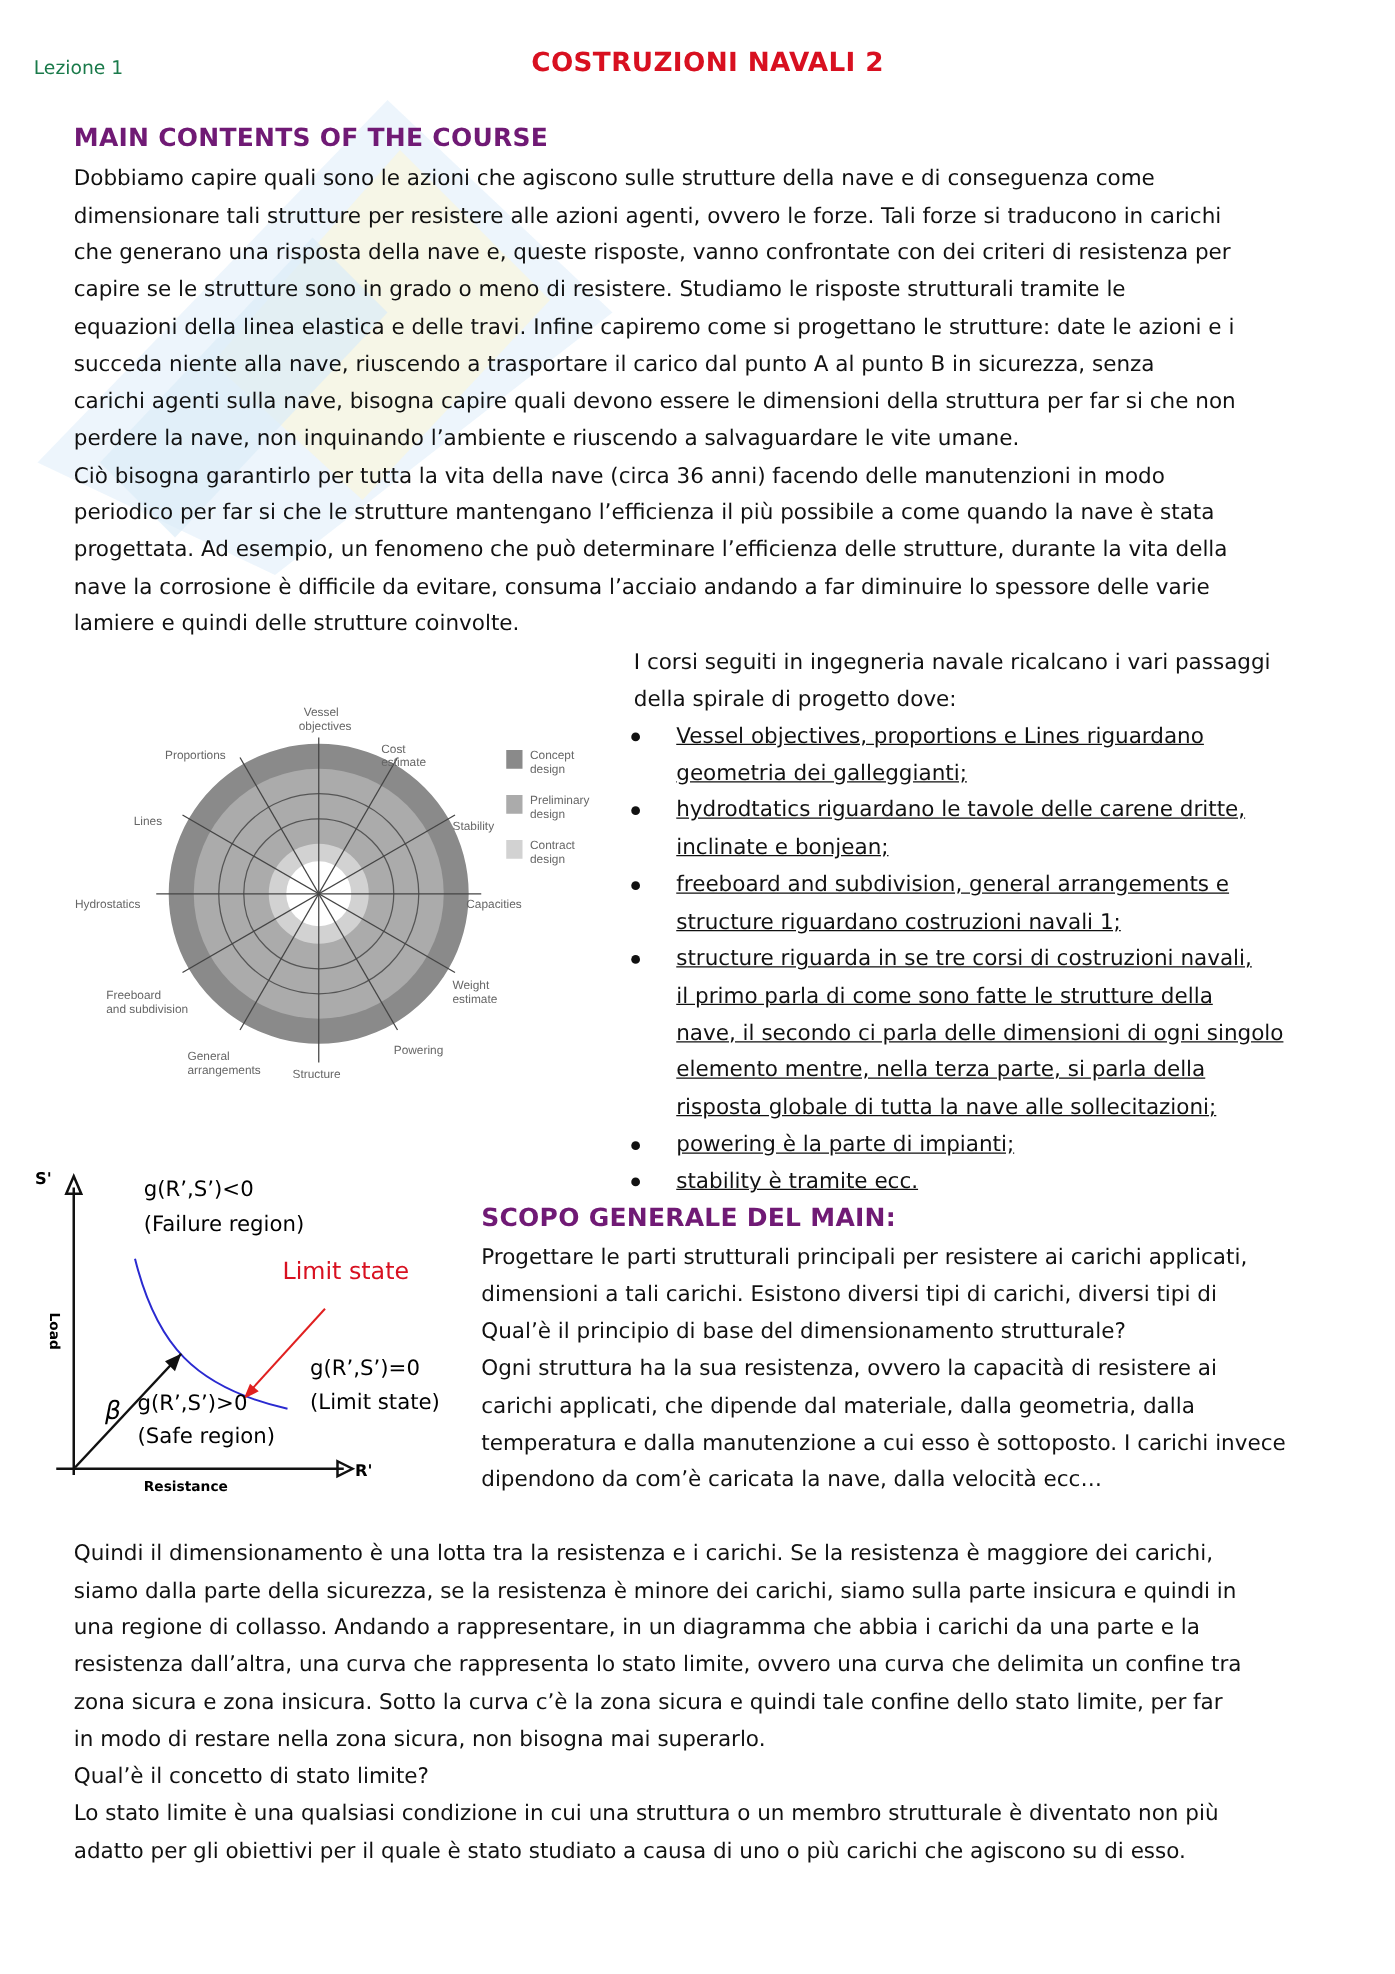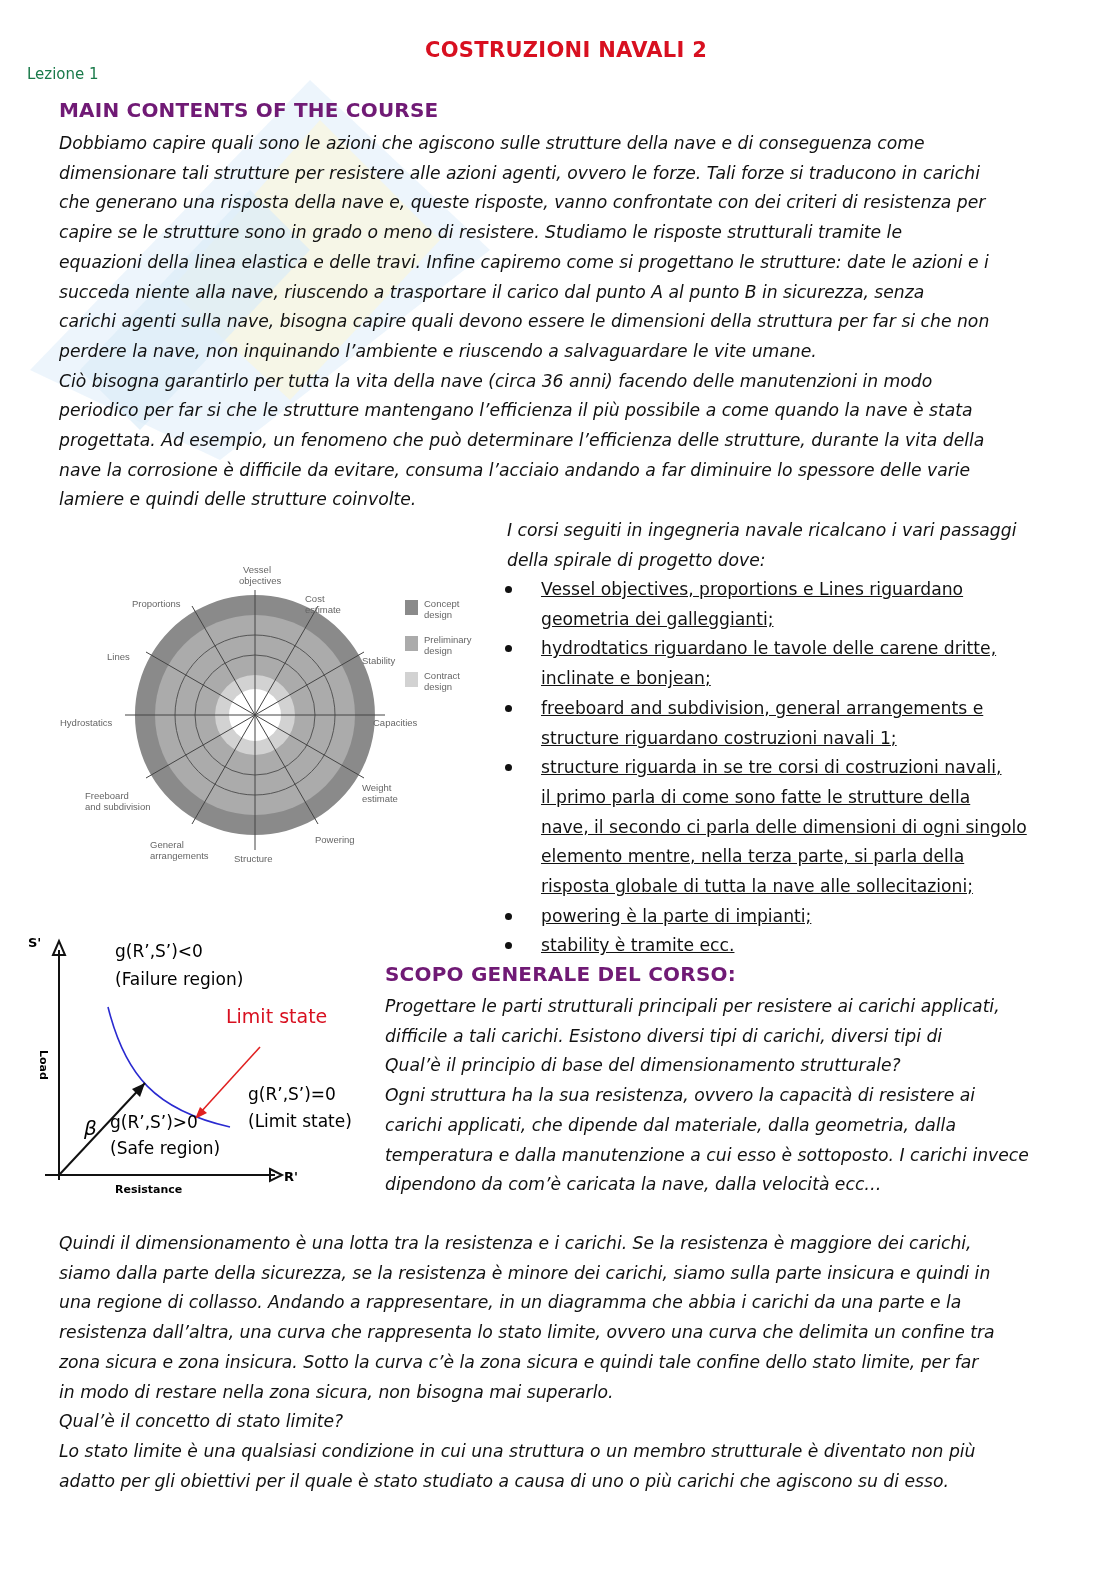--- a/index.html
+++ b/index.html
@@ -1,23 +1,23 @@
 <!DOCTYPE html>
 <html><head>
 <meta charset="utf-8">
 <style>
   html, body { margin: 0; padding: 0; background: #ffffff; }
   body { width: 1116px; height: 1579px; position: relative; overflow: hidden;
          font-family: "DejaVu Sans", sans-serif; color: #111; }
   .watermark { position: absolute; left: 20px; top: 40px; width: 480px; height: 420px; pointer-events: none; }
-  .lesson { position: absolute; left: 27px; top: 45px; font-size: 15px; color: #1a7a4a; margin-top: 20px; }
+  .lesson { position: absolute; left: 27px; top: 45px; font-size: 15px; color: #1a7a4a; }
   .title { position: absolute; left: 405px; top: 38px; font-size: 21px; font-weight: bold; color: #d81020; letter-spacing: 0.3px; margin-left: 20px; }
   .h-blue { font-size: 20px; font-weight: bold; color: #701a75; letter-spacing: 0.2px; }
   .h1 { position: absolute; left: 59px; top: 98px; }
-  .para { position: absolute; font-size: 17.2px; line-height: 29.7px; font-style: italic; }
+  .para { position: absolute; font-size: 17.2px; line-height: 29.7px; }
   .p-intro { left: 59px; top: 129px; width: 1010px; }
   .p-intro div, .p-bottom div, .p-right div, .p-scopo div { white-space: nowrap; }
   .p-right { left: 507px; top: 516px; width: 560px; }
   .bullets { position: absolute; left: 505px; top: 575px; width: 560px; font-size: 17.2px; line-height: 29.7px; margin: 0; padding: 0; list-style: none; text-decoration: underline; }
   .bullets li { position: relative; padding-left: 36px; }
   .bullets li .dot { position: absolute; left: 0; top: 11px; width: 7px; height: 7px; border-radius: 50%; background: #111; }
   .bullets li div { white-space: nowrap; }
   .h2 { position: absolute; left: 385px; top: 962px; }
   .p-scopo { left: 385px; top: 992px; width: 700px; }
   .p-bottom { left: 59px; top: 1229px; width: 1010px; }
@@ -161,24 +161,24 @@
   <polygon points="175,194 180,182 187,188" fill="#e02020"></polygon>
   <text x="95" y="32" font-size="17">g(R’,S’)&lt;0</text>
   <text x="95" y="60" font-size="17">(Failure region)</text>
   <text x="206" y="98" font-size="19" fill="#d81020">Limit state</text>
   <text x="228" y="175" font-size="17">g(R’,S’)=0</text>
   <text x="228" y="202" font-size="17">(Limit state)</text>
   <text x="90" y="203" font-size="17">g(R’,S’)&gt;0</text>
   <text x="90" y="229" font-size="17">(Safe region)</text>
 </svg>
 
-<div class="h-blue h2">SCOPO GENERALE DEL CORSO:</div>
+<div class="h-blue h2">SCOPO GENERALE DEL MAIN:</div>
 <div class="para p-scopo">
   <div>Progettare le parti strutturali principali per resistere ai carichi applicati,</div>
-  <div>difficile a tali carichi. Esistono diversi tipi di carichi, diversi tipi di</div>
+  <div>dimensioni a tali carichi. Esistono diversi tipi di carichi, diversi tipi di</div>
   <div>Qual’è il principio di base del dimensionamento strutturale?</div>
   <div>Ogni struttura ha la sua resistenza, ovvero la capacità di resistere ai</div>
   <div>carichi applicati, che dipende dal materiale, dalla geometria, dalla</div>
   <div>temperatura e dalla manutenzione a cui esso è sottoposto. I carichi invece</div>
   <div>dipendono da com’è caricata la nave, dalla velocità ecc…</div>
 </div>
 
 <div class="para p-bottom">
   <div>Quindi il dimensionamento è una lotta tra la resistenza e i carichi. Se la resistenza è maggiore dei carichi,</div>
   <div>siamo dalla parte della sicurezza, se la resistenza è minore dei carichi, siamo sulla parte insicura e quindi in</div>

